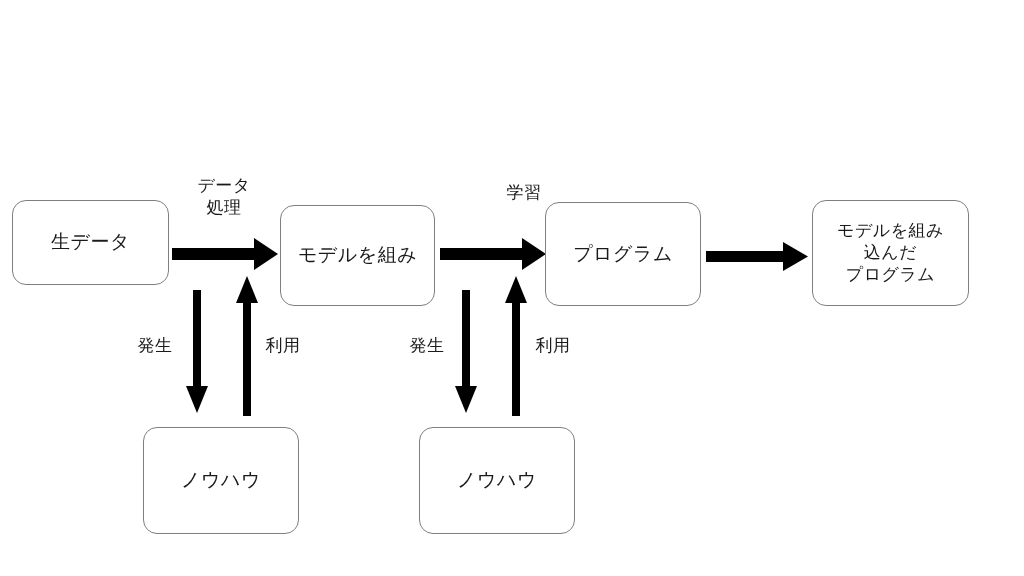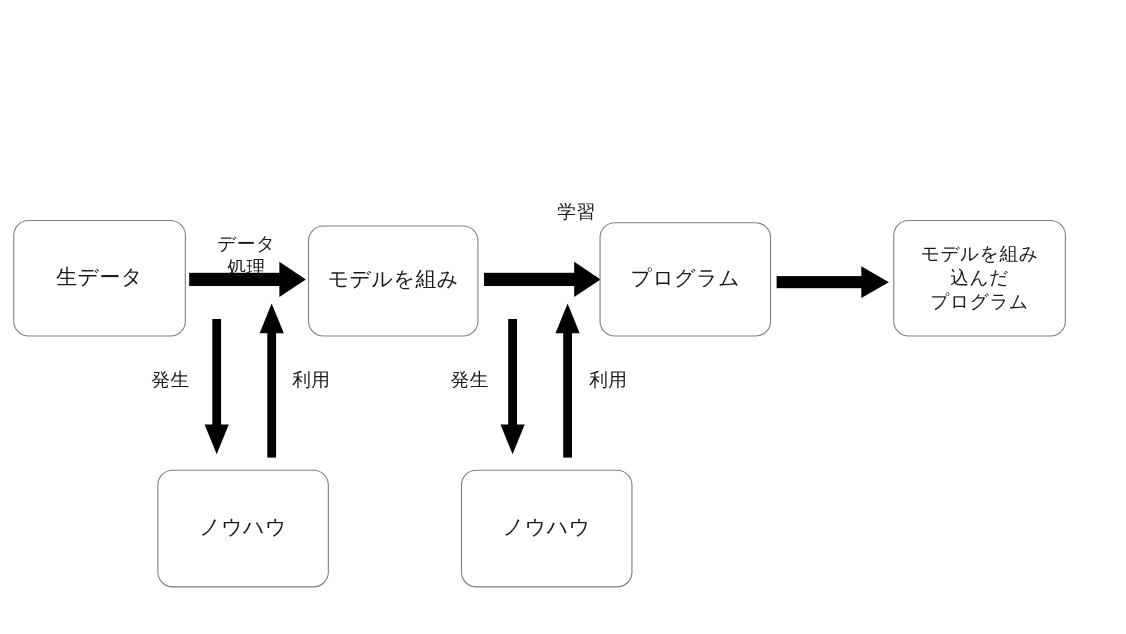--- a/index.html
+++ b/index.html
@@ -35,37 +35,37 @@
     line-height: 1.28;
     color: #1a1a1a;
     font-size: 19px;
     letter-spacing: 0.5px;
   }
   .node .node-label {
     display: block;
     white-space: pre-line;
     padding: 0 6px;
   }
-  .node.raw-data      { left: 12px;  top: 200px; width: 157px; height: 106px; }
+  .node.raw-data      { left: 12px;  top: 200px; width: 157px; height: 85px; }
   .node.dataset       { left: 280px; top: 205px; width: 155px; height: 101px; }
   .node.trained-model { left: 545px; top: 202px; width: 156px; height: 104px; }
   .node.program       { left: 812px; top: 200px; width: 157px; height: 106px; font-size: 17px; }
   .node.knowhow-1     { left: 143px; top: 427px; width: 156px; height: 107px; }
   .node.knowhow-2     { left: 419px; top: 427px; width: 156px; height: 107px; }
 
   .edge-label {
     position: absolute;
     font-size: 17px;
     color: #1a1a1a;
     line-height: 1.28;
     white-space: pre-line;
     text-align: center;
     letter-spacing: 0.4px;
   }
-  .edge-label.l-process  { left: 186px; top: 175px; width: 76px; margin-top: 36px; }
+  .edge-label.l-process  { left: 186px; top: 175px; width: 76px; }
   .edge-label.l-training { left: 486px; top: 182px; width: 76px; }
   .edge-label.l-coding   { left: 714px; top: 175px; width: 82px; }
 
   .edge-label.l-occur-1  { left: 130px; top: 335px; width: 50px; }
   .edge-label.l-use-1    { left: 258px; top: 335px; width: 50px; }
   .edge-label.l-occur-2  { left: 402px; top: 335px; width: 50px; }
   .edge-label.l-use-2    { left: 528px; top: 335px; width: 50px; }
 
   svg.arrows {
     position: absolute;

